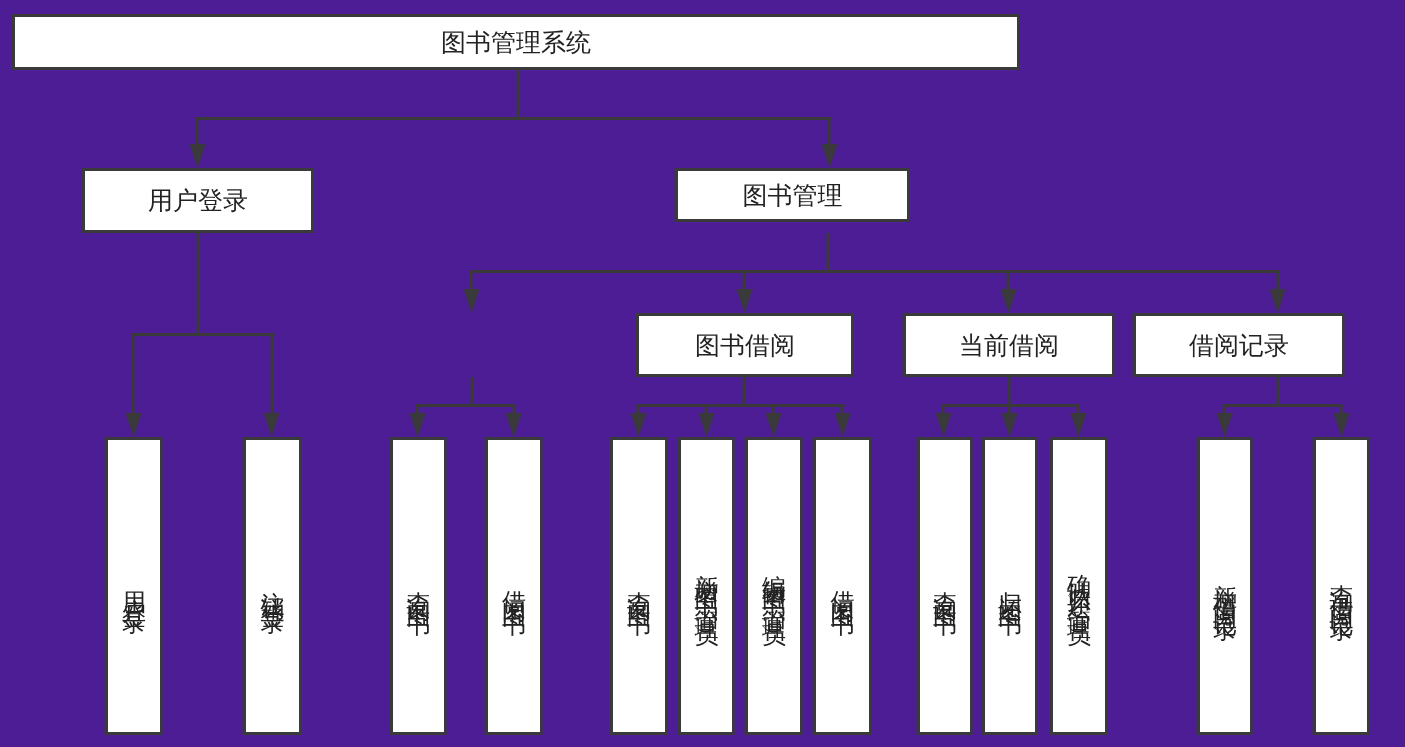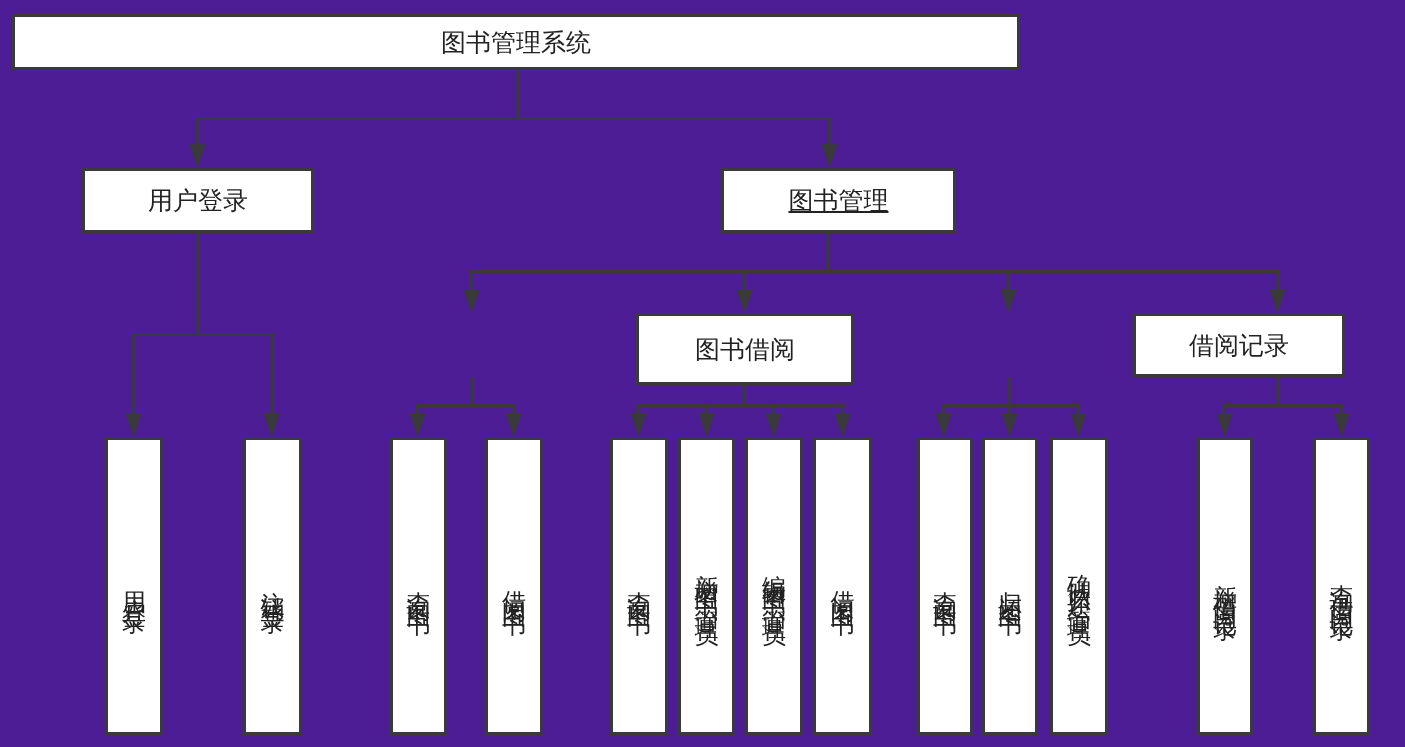--- a/index.html
+++ b/index.html
@@ -122,23 +122,24 @@
   <div class="v" style="left:1277px; top:377px; height:30px;"></div>
   <div class="h" style="left:1223px; top:404px; width:120px;"></div>
   <div class="v" style="left:1223px; top:404px; height:12px;"></div>
   <div class="v" style="left:1340px; top:404px; height:12px;"></div>
   <div class="arr" style="left:1217px; top:413px;"></div>
   <div class="arr" style="left:1334px; top:413px;"></div>
 
   <div class="node" style="left:12px; top:14px; width:1008px; height:56px;">图书管理系统</div>
 
   <div class="node" style="left:82px; top:168px; width:232px; height:65px;">用户登录</div>
-  <div class="node" style="left:721px; top:168px; width:235px; height:65px;text-decoration:underline;">图书管理</div>
+  <div class="node" style="left:675px; top:168px; width:235px; height:54px;">图书管理</div>
 
-  <div class="node" style="left:636px; top:313px; width:218px; height:72px;">图书借阅</div>
+  <div class="node" style="left:636px; top:313px; width:218px; height:64px;">图书借阅</div>
+  <div class="node" style="left:903px; top:313px; width:212px; height:64px;">当前借阅</div>
   <div class="node" style="left:1133px; top:313px; width:212px; height:64px;">借阅记录</div>
 
   <div class="node vnode" style="left:105px; top:437px; width:58px; height:298px;">用户登录</div>
   <div class="node vnode" style="left:243px; top:437px; width:59px; height:298px;">注销登录</div>
 
   <div class="node vnode" style="left:390px; top:437px; width:57px; height:298px;">查询图书</div>
   <div class="node vnode" style="left:485px; top:437px; width:58px; height:298px;">借阅图书</div>
 
   <div class="node vnode" style="left:610px; top:437px; width:58px; height:298px;">查询图书</div>
   <div class="node vnode" style="left:678px; top:437px; width:57px; height:298px;">新增图书（管理员）</div>

